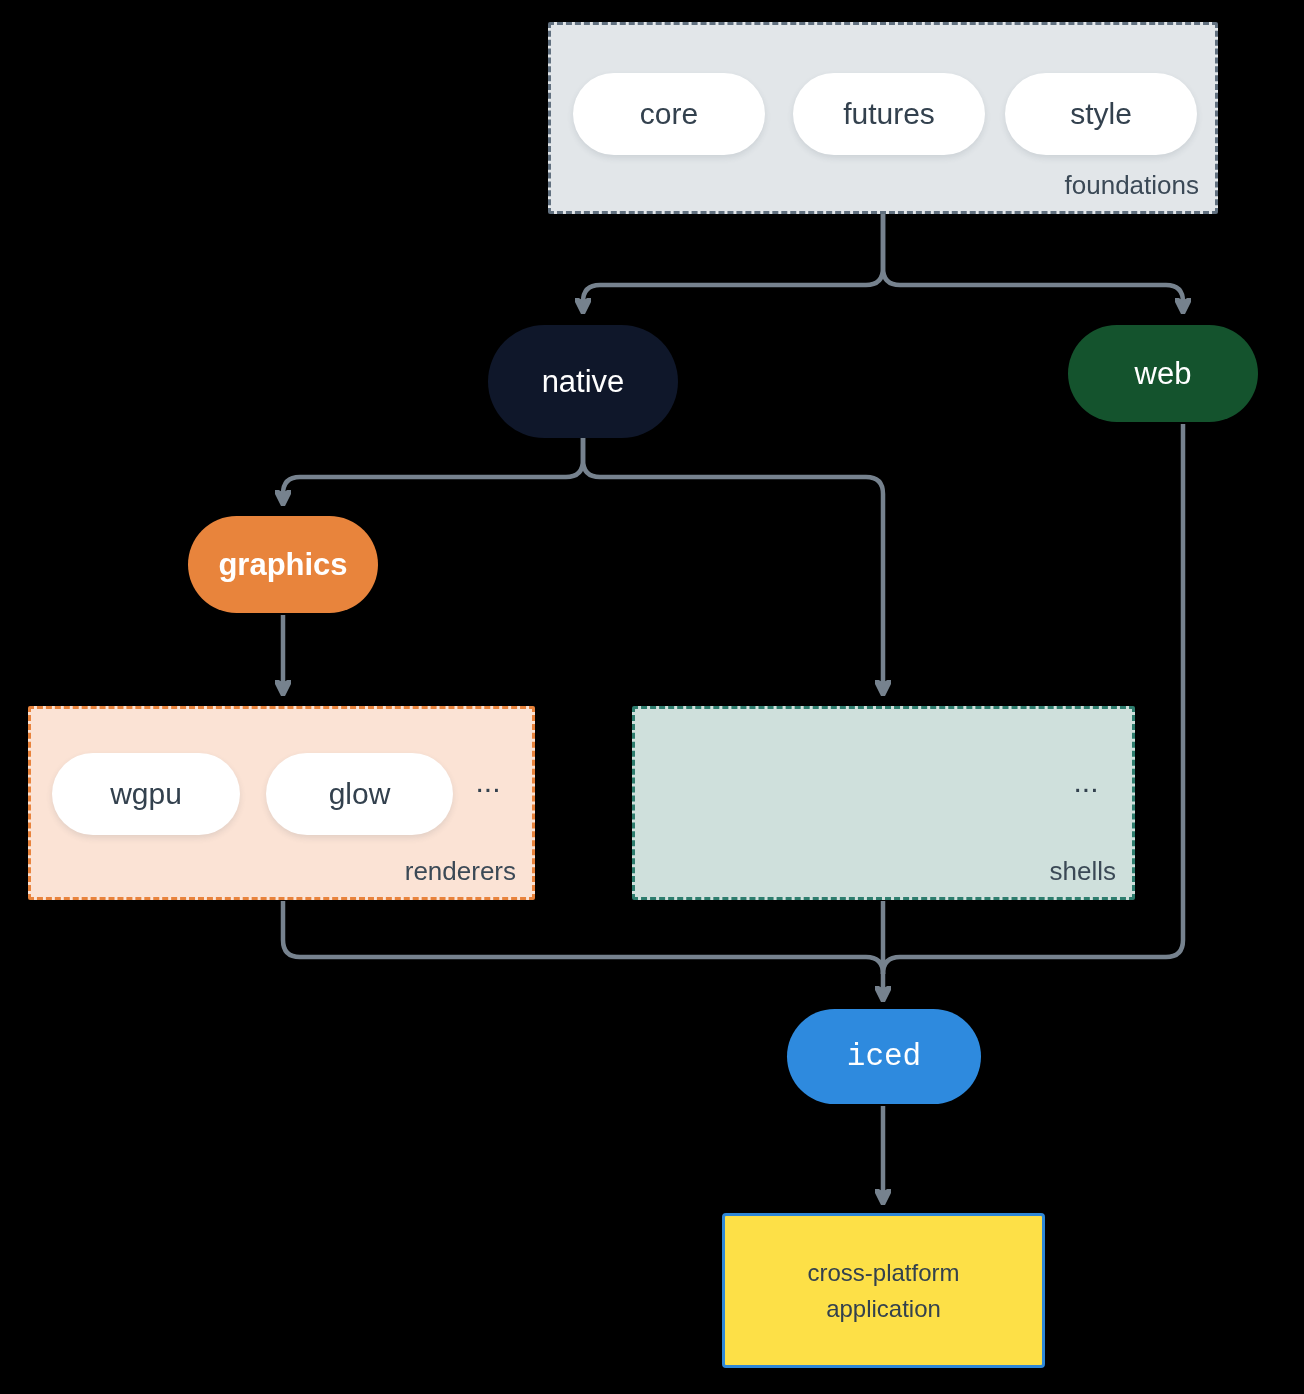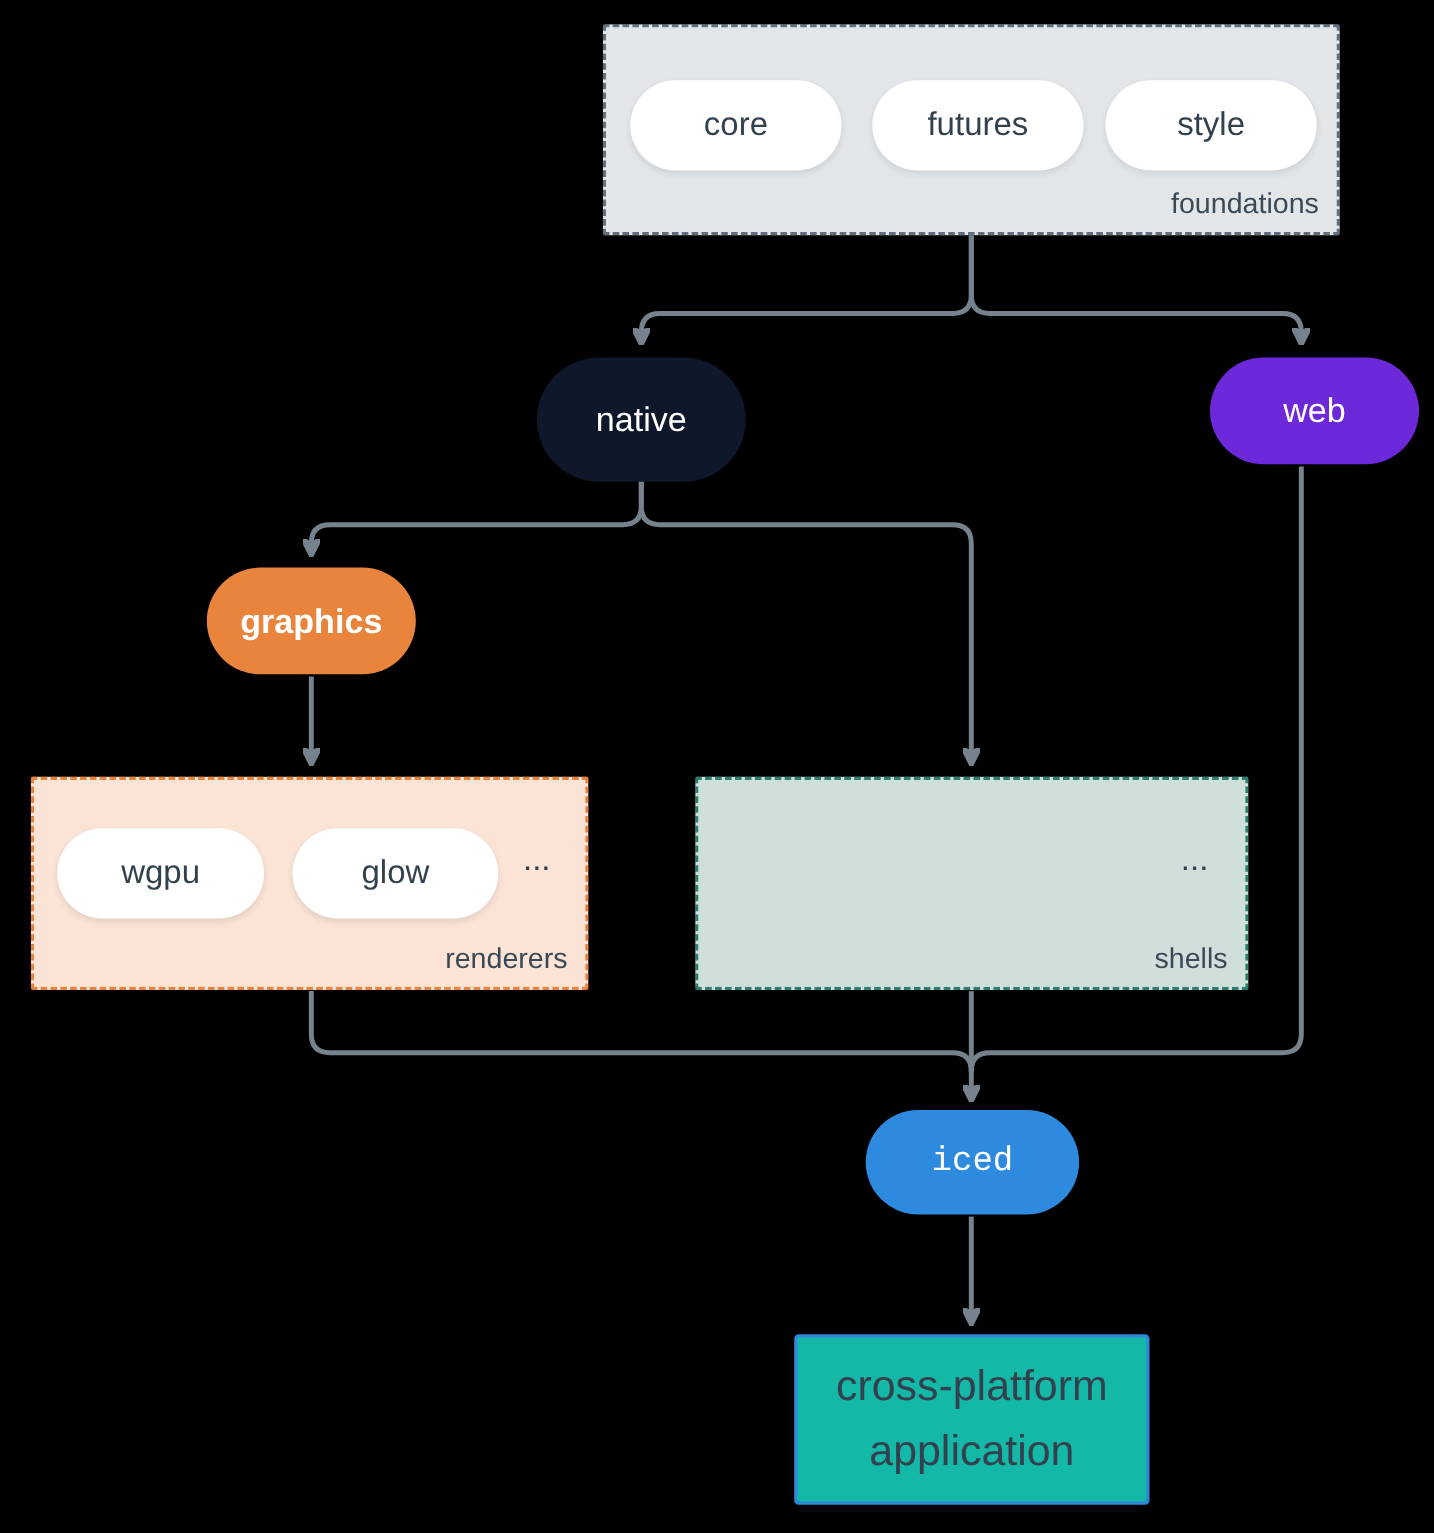--- a/index.html
+++ b/index.html
@@ -80,36 +80,36 @@
   .node {
     position: absolute;
     display: flex;
     align-items: center;
     justify-content: center;
     color: #ffffff;
     font-size: 31px;
     border-radius: 60px;
   }
   .node-native  { left: 488px;  top: 325px;  width: 190px; height: 113px; background: #0f172a; }
-  .node-web     { left: 1100px; top: 325px;  width: 190px; height: 97px; background: #6d28d9; }
+  .node-web     { left: 1068px; top: 325px;  width: 190px; height: 97px; background: #14532d; }
   .node-graphics{ left: 188px;  top: 516px;  width: 190px; height: 97px; background: #e8843c; font-weight: bold; }
   .node-iced    { left: 787px;  top: 1009px; width: 194px; height: 95px; background: #2e8ade; font-family: Liberation Mono, monospace; }
   .app-box {
     position: absolute;
     left: 722px; top: 1213px; width: 323px; height: 155px;
     box-sizing: border-box;
-    background: #14b8a6;
+    background: #fde047;
     border: 3px solid #2e87d7;
     border-radius: 4px;
     display: flex;
     flex-direction: column;
     align-items: center;
     justify-content: center;
     color: #33414e;
-    font-size: 39px;
+    font-size: 24px;
     line-height: 1.5;
   }
 </style>
 </head>
 <body>
 
 <div class="stage">
 
   <svg class="edges" viewBox="0 0 1304 1394" xmlns="http://www.w3.org/2000/svg">
     <defs>

